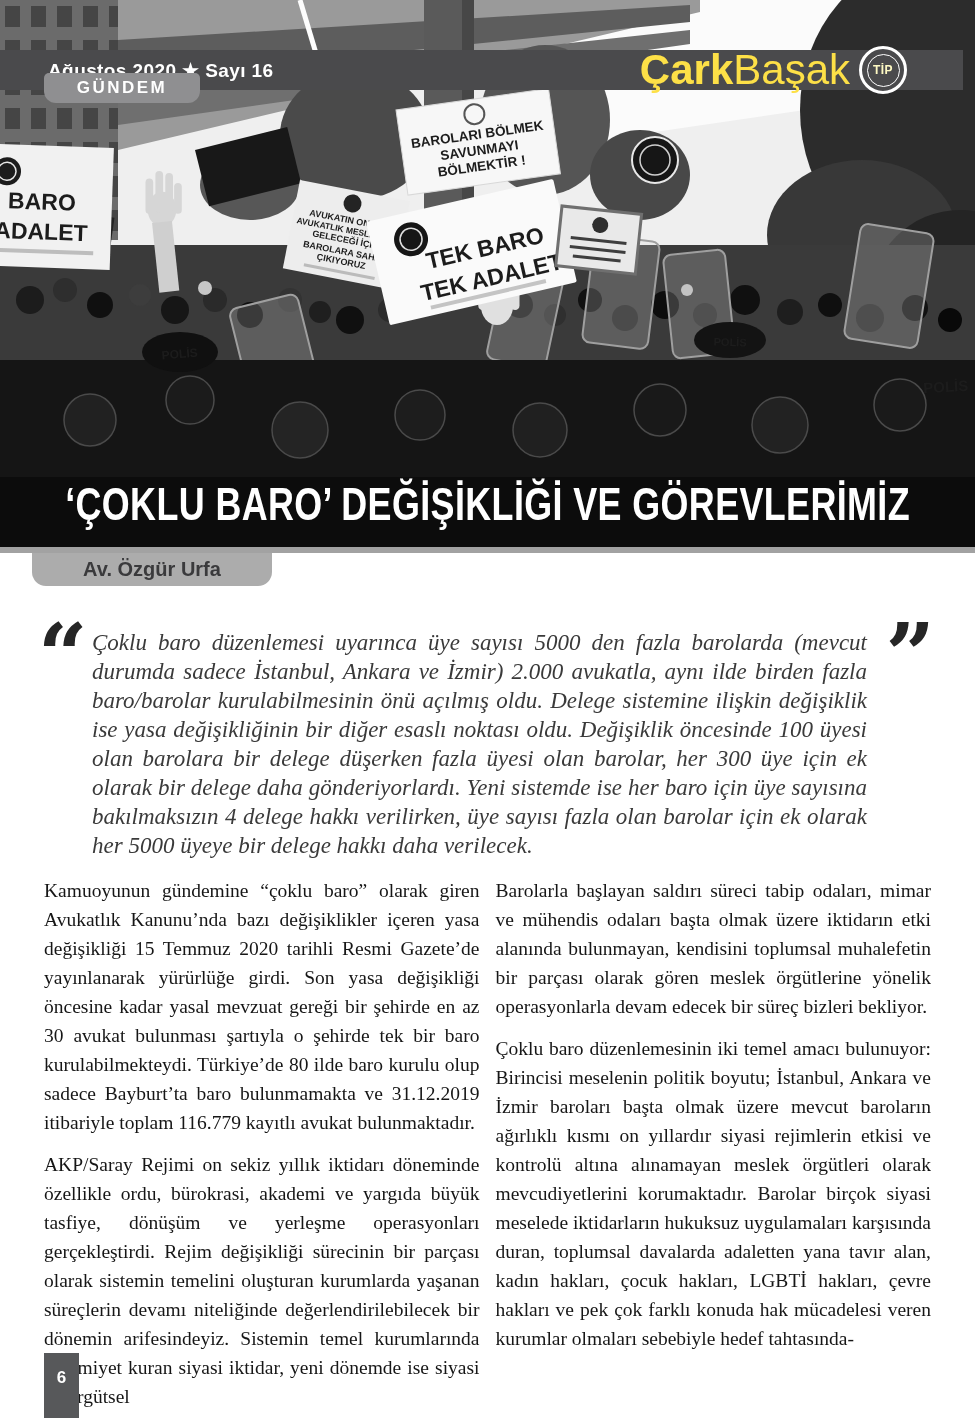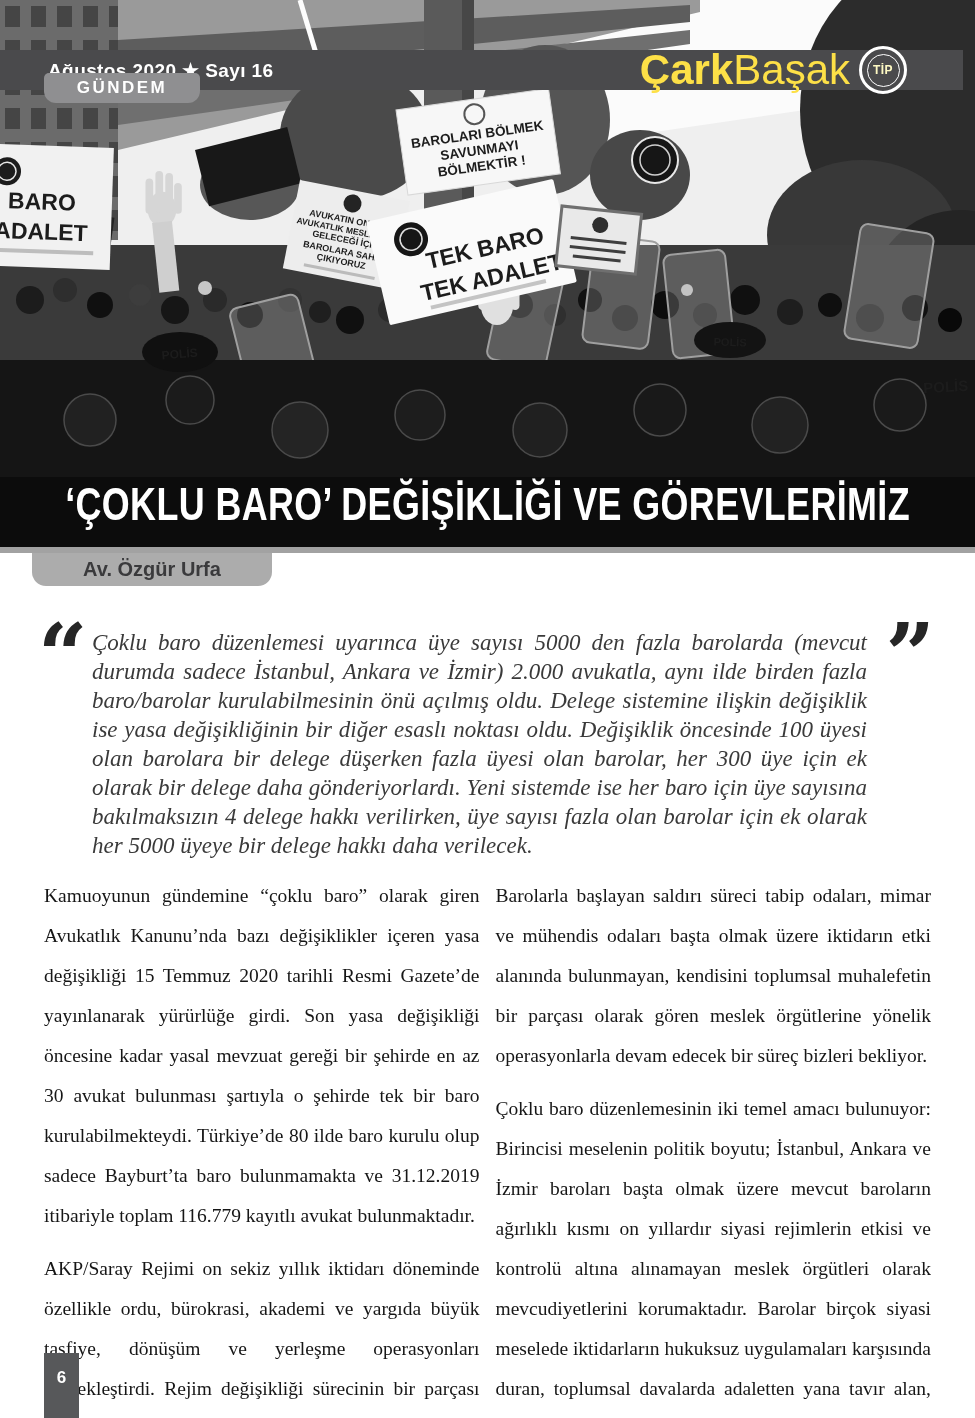--- a/index.html
+++ b/index.html
@@ -69,21 +69,21 @@
     font-family:"Liberation Serif", serif; font-style:italic;
     font-size:23px; line-height:29px; color:#3a3a3a; text-align:justify;
   }
 
   
   .columns {
     position:absolute; top:876px; left:44px; right:44px;
     display:grid; grid-template-columns:1fr 1fr; column-gap:16px;
     font-family:"Liberation Serif", serif; color:#161616;
   }
-  .col p { margin:0 0 13px; font-size:19.5px; line-height:40px; text-align:justify; }
+  .col p { margin:0 0 13px; font-size:19.5px; line-height:29px; text-align:justify; }
   .col h2 { margin:9px 0 11px; font-size:22px; font-weight:bold; color:#111; }
 
   
   .page-badge {
     position:absolute; left:44px; top:1353px; width:35px; height:65px;
     background:#57585a; color:#ffffff; font-size:17px; font-weight:bold;
     display:flex; justify-content:center; padding-top:15px; box-sizing:border-box;
   }
 
   

